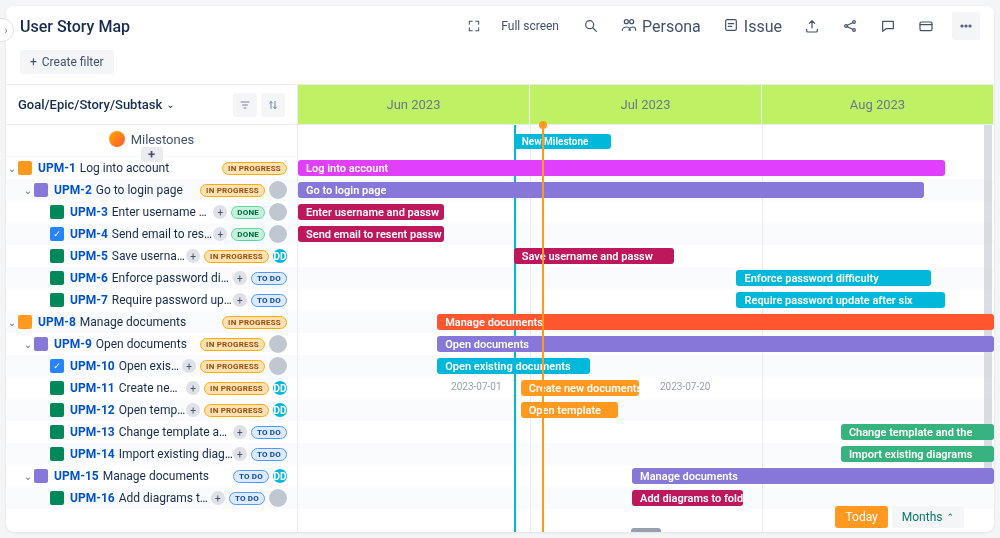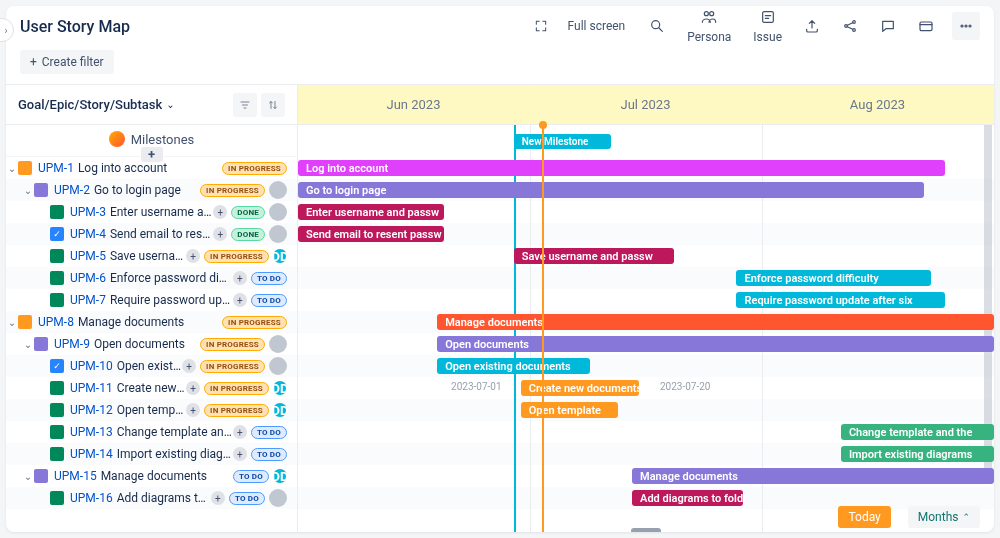--- a/index.html
+++ b/index.html
@@ -8,21 +8,21 @@
 .topbar { display: flex; align-items: center; justify-content: space-between; padding: 8px 14px; height: 40px; }
 .title { font-size: 16px; font-weight: 500; color: #172b4d; }
 .top-right { display: flex; align-items: center; gap: 14px; }
 .view-controls { display: flex; align-items: center; gap: 10px; }
 .fs { display: flex; align-items: center; gap: 20px; font-size: 12px; color: #42526e; padding: 4px 6px; cursor: pointer; }
 .view-toggle { display: flex; background: #f4f5f7; border-radius: 4px; padding: 2px; }
 .view-toggle .btn { padding: 5px 10px; font-size: 12px; border-radius: 3px; cursor: pointer; color: #42526e; }
 .view-toggle .btn.active { background: #253858; color: #fff; }
 .icon-btn { width: 24px; height: 24px; display: inline-flex; align-items: center; justify-content: center; color: #42526e; cursor: pointer; border-radius: 3px; }
 .icon-btn.boxed { background: #f4f5f7; width: 28px; height: 28px; }
-.labeled-btn { display: flex; align-items: center; gap: 5px; font-size: 12px; color: #42526e; cursor: pointer; padding: 4px 4px; flex-direction: column; }
+.labeled-btn { display: flex; gap: 5px; font-size: 16px; color: #42526e; cursor: pointer; padding: 4px 4px; }
 .filter-row { padding: 4px 14px 10px; }
 .create-filter { display: inline-flex; align-items: center; gap: 5px; font-size: 12px; color: #42526e; background: #f4f5f7; border-radius: 3px; padding: 5px 10px; cursor: pointer; }
 
 .main { display: flex; height: calc(100% - 74px); border-top: 1px solid #ebecf0; }
 .sidebar { width: 292px; min-width: 292px; border-right: 1px solid #ebecf0; display: flex; flex-direction: column; overflow-y: auto; }
 .sidebar-header { display: flex; align-items: center; justify-content: space-between; padding: 10px 12px; border-bottom: 1px solid #ebecf0; height: 40px; }
 .group-label { font-size: 13px; font-weight: 500; display: flex; align-items: center; gap: 4px; cursor: pointer; }
 .sort-icons { display: flex; gap: 4px; }
 .sort-icons .sic { width: 24px; height: 24px; background: #f4f5f7; border-radius: 3px; display: flex; align-items: center; justify-content: center; cursor: pointer; color: #6b778c; }
 .milestones-row { display: flex; align-items: center; justify-content: space-between; padding: 6px 12px; height: 32px; border-bottom: 1px solid #f4f5f7; flex-direction: column; }
@@ -33,55 +33,55 @@
 .tree { flex: 1; overflow-y: auto; }
 .tree-row { display: flex; align-items: center; height: 22px; padding: 0 10px 0 6px; font-size: 12px; position: relative; cursor: pointer; }
 .tree-row.alt { background: #fafbfc; }
 .tree-row .chevron { width: 12px; display: inline-flex; justify-content: center; color: #6b778c; font-size: 10px; flex-shrink: 0; }
 .tree-row .indent { display: inline-block; flex-shrink: 0; }
 .itype { width: 14px; height: 14px; border-radius: 2px; margin-right: 6px; flex-shrink: 0; display: inline-flex; align-items: center; justify-content: center; font-size: 9px; color: #fff; }
 .itype.orange { background: #ff991f; }
 .itype.purple { background: #8777d9; }
 .itype.blue { background: #2684ff; }
 .itype.green { background: #00875a; }
-.ikey { font-weight: 400; margin-right: 4px; color: #0052cc; white-space: nowrap; }
+.ikey { font-weight: 700; margin-right: 4px; color: #0052cc; white-space: nowrap; }
 .ititle { color: #172b4d; white-space: nowrap; overflow: hidden; text-overflow: ellipsis; flex: 1; }
 .rbadges { margin-left: auto; display: flex; align-items: center; gap: 4px; flex-shrink: 0; }
 .plus-sm { width: 14px; height: 14px; border-radius: 50%; background: #dfe1e6; color: #42526e; font-size: 10px; display: inline-flex; align-items: center; justify-content: center; }
 .status { font-size: 8px; font-weight: 700; padding: 1px 5px; border-radius: 8px; text-transform: uppercase; letter-spacing: 0.2px; white-space: nowrap; }
 .status.inprog { background: #ffe1b3; color: #974f0c; border: 1px solid #ffab00; }
 .status.done { background: #c5f0d9; color: #006644; border: 1px solid #57d9a3; }
 .status.todo { background: #deebff; color: #0747a6; border: 1px solid #4c9aff; }
 .avatar { width: 18px; height: 18px; border-radius: 50%; background: #c1c7d0; }
-.assignee-dot { width: 14px; height: 14px; border-radius: 50%; background: #00b8d9; color: #fff; display: inline-flex; align-items: center; justify-content: center; font-size: 13px; font-weight: 700; }
+.assignee-dot { width: 14px; height: 14px; border-radius: 50%; background: #00b8d9; color: #fff; display: inline-flex; align-items: center; justify-content: center; font-size: 10px; font-weight: 700; }
 
 .timeline { flex: 1; position: relative; overflow: hidden; }
 .timeline-scroll { position: absolute; inset: 0; overflow: auto; }
-.timeline-header { display: flex; height: 40px; border-bottom: 1px solid #ebecf0; position: sticky; top: 0; background: #fef9c3; z-index: 2; }
+.timeline-header { display: flex; height: 40px; border-bottom: 1px solid #ebecf0; position: sticky; top: 0; background: #bef264; z-index: 2; }
 .month-col { flex: 1; display: flex; align-items: center; justify-content: center; font-size: 13px; color: #6b778c; border-right: 1px solid #f4f5f7; }
 .timeline-body { position: relative; }
 .gantt-row { height: 22px; position: relative; border-bottom: 1px solid transparent; }
 .gantt-row.alt { background: #fafbfc; }
 .month-grid { position: absolute; top: 40px; bottom: 0; width: 1px; background: #ebecf0; z-index: 1; }
 .today-line { position: absolute; top: 40px; bottom: 0; width: 2px; background: #ff991f; z-index: 3; }
 .today-line::before { content: ""; position: absolute; top: -4px; left: -3px; width: 8px; height: 8px; background: #ff991f; border-radius: 50%; }
 .other-line { position: absolute; top: 40px; bottom: 0; width: 2px; background: #00b8d9; z-index: 2; }
 
 .bar { position: absolute; top: 3px; height: 16px; border-radius: 3px; color: #fff; font-size: 11px; font-weight: 600; display: flex; align-items: center; padding: 0 8px; white-space: nowrap; z-index: 2; overflow: hidden; }
 .bar.pink { background: #e040fb; }
 .bar.violet { background: #8777d9; }
 .bar.blue { background: #be185d; }
 .bar.teal { background: #00b8d9; }
 .bar.red { background: #ff5630; }
 .bar.orange { background: #ff991f; }
 .bar.green { background: #36b37e; }
 .bar.ms { height: 15px; top: 4px; font-size: 10px; }
 .date-label { position: absolute; font-size: 10px; color: #97a0af; top: 4px; z-index: 1; }
 
-.bottom-controls { position: absolute; bottom: 8px; right: 14px; display: flex; gap: 13px; z-index: 10; }
+.bottom-controls { position: absolute; bottom: 8px; right: 30px; display: flex; gap: 0; z-index: 10; }
 .today-btn { background: #ff991f; color: #fff; font-size: 12px; padding: 4px 10px; border-radius: 3px; cursor: pointer; }
 .zoom-btn { background: #f4f5f7; color: #0f766e; font-size: 12px; padding: 4px 10px; border-radius: 3px; cursor: pointer; display: flex; align-items: center; gap: 4px; margin-left: 4px; }
 .scroll-thumb { position: absolute; bottom: 2px; left: 50%; transform: translateX(-50%); width: 30px; height: 6px; background: #97a0af; border-radius: 3px; z-index: 10; }
 .vscroll { position: absolute; right: 2px; top: 90px; width: 8px; height: 380px; background: rgba(193,199,208,0.6); border-radius: 4px; }
 .expand-tab { position: absolute; left: -2px; top: 18px; width: 16px; height: 24px; background: #fff; border: 1px solid #dfe1e6; border-radius: 0 12px 12px 0; display: flex; align-items: center; justify-content: center; font-size: 10px; color: #6b778c; cursor: pointer; z-index: 20; }
 svg { stroke: currentColor; fill: none; stroke-width: 1.8; stroke-linecap: round; stroke-linejoin: round; }
 </style>
 </head>
 <body>
 

